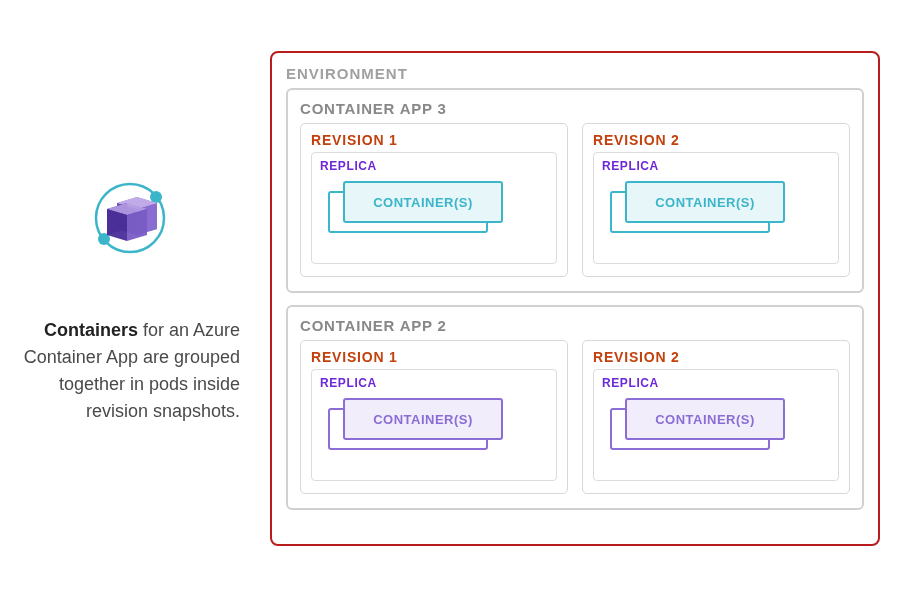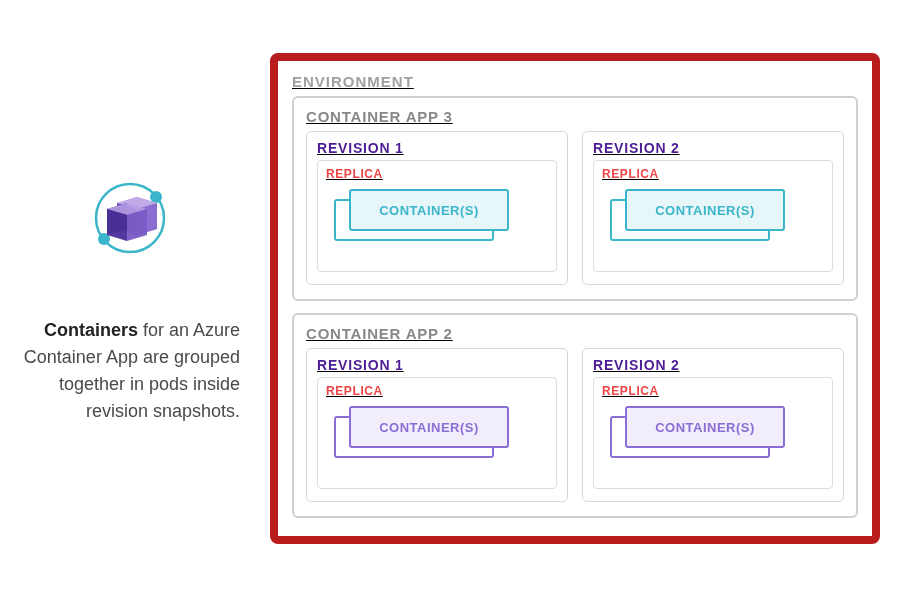--- a/index.html
+++ b/index.html
@@ -30,25 +30,24 @@
     .description {
       font-size: 18px;
       color: #4a4a4a;
       line-height: 1.5;
       text-align: right;
       width: 220px;
     }
     .description .bold { font-weight: 700; color: #222; }
     .environment {
       flex: 1;
-      border: 8px solid #b91c1c;
+      border: 2px solid #b91c1c;
       border-radius: 8px;
-      padding: 12px 14px 18px 14px;
-      position: relative;
-      text-decoration: underline;
+      padding: 12px 14px 34px 14px;
+      position: relative;
     }
     .env-label {
       font-size: 15px;
       font-weight: 600;
       color: #a0a0a0;
       letter-spacing: 1px;
       margin-bottom: 6px;
     }
     .app {
       border: 2px solid #d0d0d0;
@@ -70,34 +69,34 @@
     }
     .revision {
       flex: 1;
       border: 1.5px solid #d8d8d8;
       border-radius: 5px;
       padding: 8px 10px 12px 10px;
     }
     .rev-label {
       font-size: 14px;
       font-weight: 600;
-      color: #4c1d95;
+      color: #c2410c;
       letter-spacing: 0.8px;
       margin-bottom: 4px;
     }
     .replica {
       border: 1.5px solid #dcdcdc;
       border-radius: 4px;
       padding: 6px 8px 32px 8px;
       position: relative;
     }
     .rep-label {
       font-size: 12px;
       font-weight: 600;
-      color: #ef4444;
+      color: #6d28d9;
       letter-spacing: 0.6px;
       margin-bottom: 8px;
     }
     .container-stack {
       position: relative;
       height: 50px;
       margin-left: 18px;
       margin-right: 4px;
     }
     .container-box {

